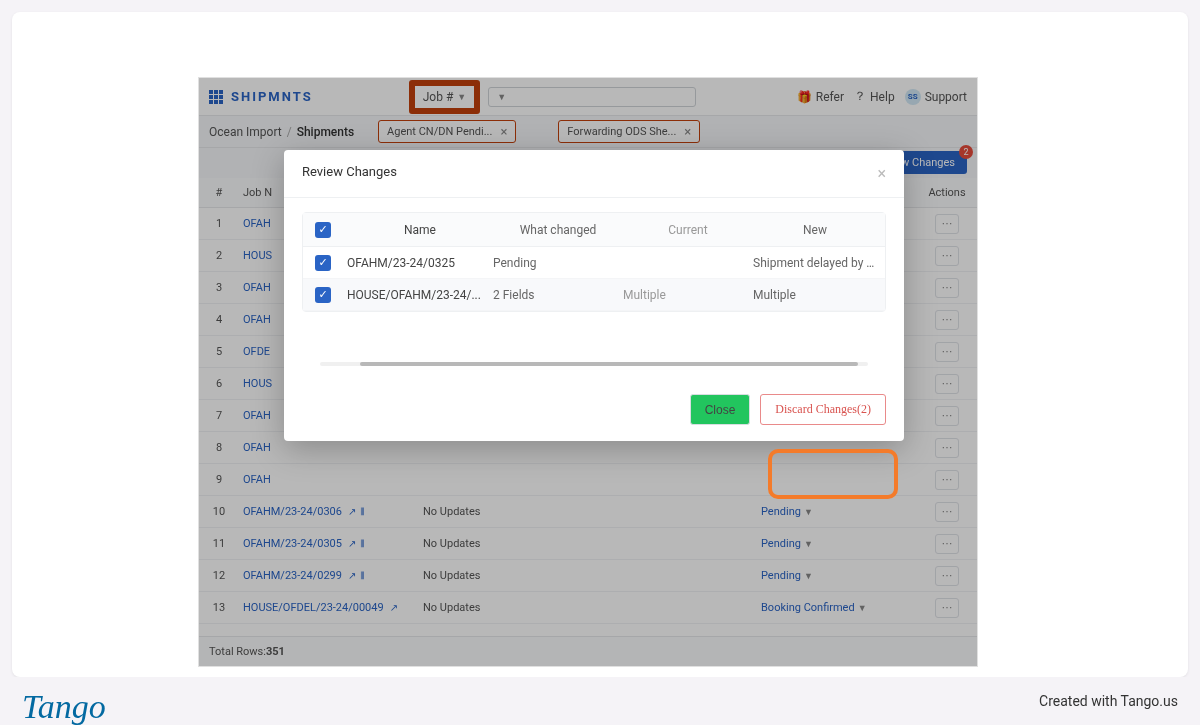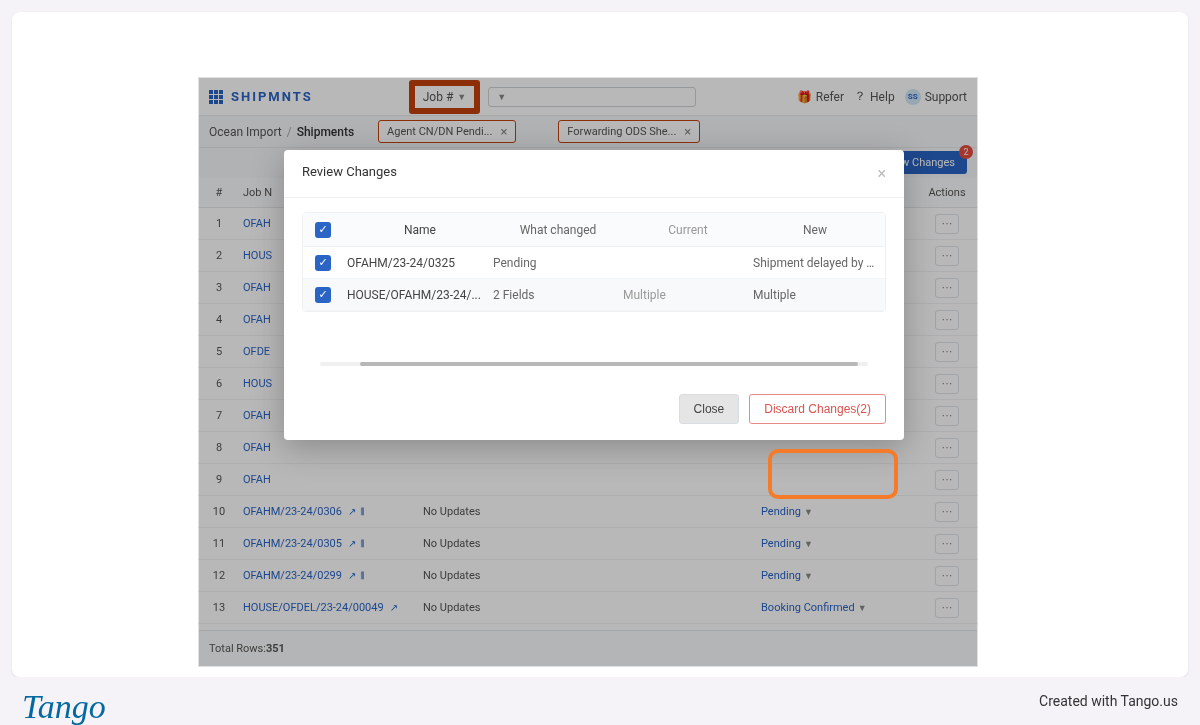--- a/index.html
+++ b/index.html
@@ -43,21 +43,21 @@
 .col-job { width: 180px; padding-left: 4px; }
 .col-upd { width: 190px; padding-left: 4px; }
 .col-status { width: 160px; padding-left: 4px; }
 .col-actions { width: 60px; text-align: center; }
 .data-row { display: flex; height: 32px; border-bottom: 1px solid #f0f2f4; align-items: center; }
 .job-link { color: #2a64c5; }
 .job-icons { display: inline-flex; gap: 4px; margin-left: 6px; color: #2a64c5; font-size: 10px; }
 .status-link { color: #2a64c5; display: flex; align-items: center; gap: 3px; }
 .action-btn { border: 1px solid #e0e3e8; background: #fff; border-radius: 3px; width: 24px; height: 20px; display: inline-flex; align-items: center; justify-content: center; color: #888; }
 
-.footer-bar { position: absolute; bottom: 0; left: 0; right: 0; height: 36px; background: #fafbfc; border-top: 1px solid #e6e8eb; display: flex; align-items: center; padding: 0 10px; font-size: 11px; color: #555; }
+.footer-bar { position: absolute; bottom: 0; left: 0; right: 0; height: 30px; background: #fafbfc; border-top: 1px solid #e6e8eb; display: flex; align-items: center; padding: 0 10px; font-size: 11px; color: #555; }
 
 .modal { position: absolute; top: 138px; left: 272px; width: 620px; background: #fff; border-radius: 4px; box-shadow: 0 8px 32px rgba(0,0,0,0.25); z-index: 200; }
 .modal-header { padding: 14px 18px; font-size: 13px; color: #333; display: flex; justify-content: space-between; border-bottom: 1px solid #eef0f2; }
 .modal-close { color: #bbb; font-size: 16px; cursor: pointer; }
 .modal-body { padding: 14px 18px 6px; }
 .change-table { width: 100%; border: 1px solid #eef0f2; border-radius: 4px; font-size: 12px; }
 .change-header { display: flex; background: #fafbfc; border-bottom: 1px solid #eef0f2; height: 34px; align-items: center; color: #666; }
 .change-row { display: flex; border-bottom: 1px solid #f4f5f7; height: 32px; align-items: center; }
 .change-row.alt { background: #f8f9fb; }
 .c-chk { width: 40px; display: flex; justify-content: center; }
@@ -66,22 +66,22 @@
 .c-cur { width: 130px; color: #999; }
 .c-new { flex: 1; color: #666; padding-right: 8px; white-space: nowrap; overflow: hidden; text-overflow: ellipsis; }
 .checkbox { width: 16px; height: 16px; background: #2a64c5; border-radius: 3px; display: flex; align-items: center; justify-content: center; color: #fff; font-size: 11px; }
 .header-checkbox { background: #2a64c5; }
 
 .scroll-indicator { margin: 50px 18px 10px; height: 4px; background: #f0f0f0; border-radius: 2px; position: relative; }
 .scroll-thumb { position: absolute; left: 40px; right: 10px; top: 0; bottom: 0; background: #b8b8b8; border-radius: 2px; }
 
 .modal-footer { padding: 12px 18px 16px; display: flex; justify-content: flex-end; gap: 10px; }
 .btn { padding: 7px 14px; border-radius: 3px; font-size: 12px; cursor: pointer; border: 1px solid transparent; }
-.btn-default { background: #e5e5e5; border-color: #d9dde1; color: #444; }
-.btn-danger-outline { background: #fff; border-color: #e98a8a; color: #d9534f; }
+.btn-default { background: #22c55e; border-color: #d9dde1; color: #444; }
+.btn-danger-outline { background: #fff; border-color: #e98a8a; color: #d9534f; font-family: Liberation Serif, serif; }
 .btn-save { background: #2a64c5; color: #fff; border-color: #244f9a; }
 
 .highlight-ring { position: absolute; border: 4px solid #f47b2a; border-radius: 10px; z-index: 250; pointer-events: none; }
 
 .tango-footer { position: absolute; bottom: 0; left: 0; right: 0; height: 48px; display: flex; align-items: center; justify-content: space-between; padding: 0 22px; background: #f5f3f7; }
 .tango-logo { font-family: "Brush Script MT", cursive; font-size: 34px; color: #0369a1; font-style: italic; margin-top: 12px; }
 .tango-credit { font-size: 14px; color: #333; }
 
 .chev { font-size: 9px; color: #888; }
 </style>

